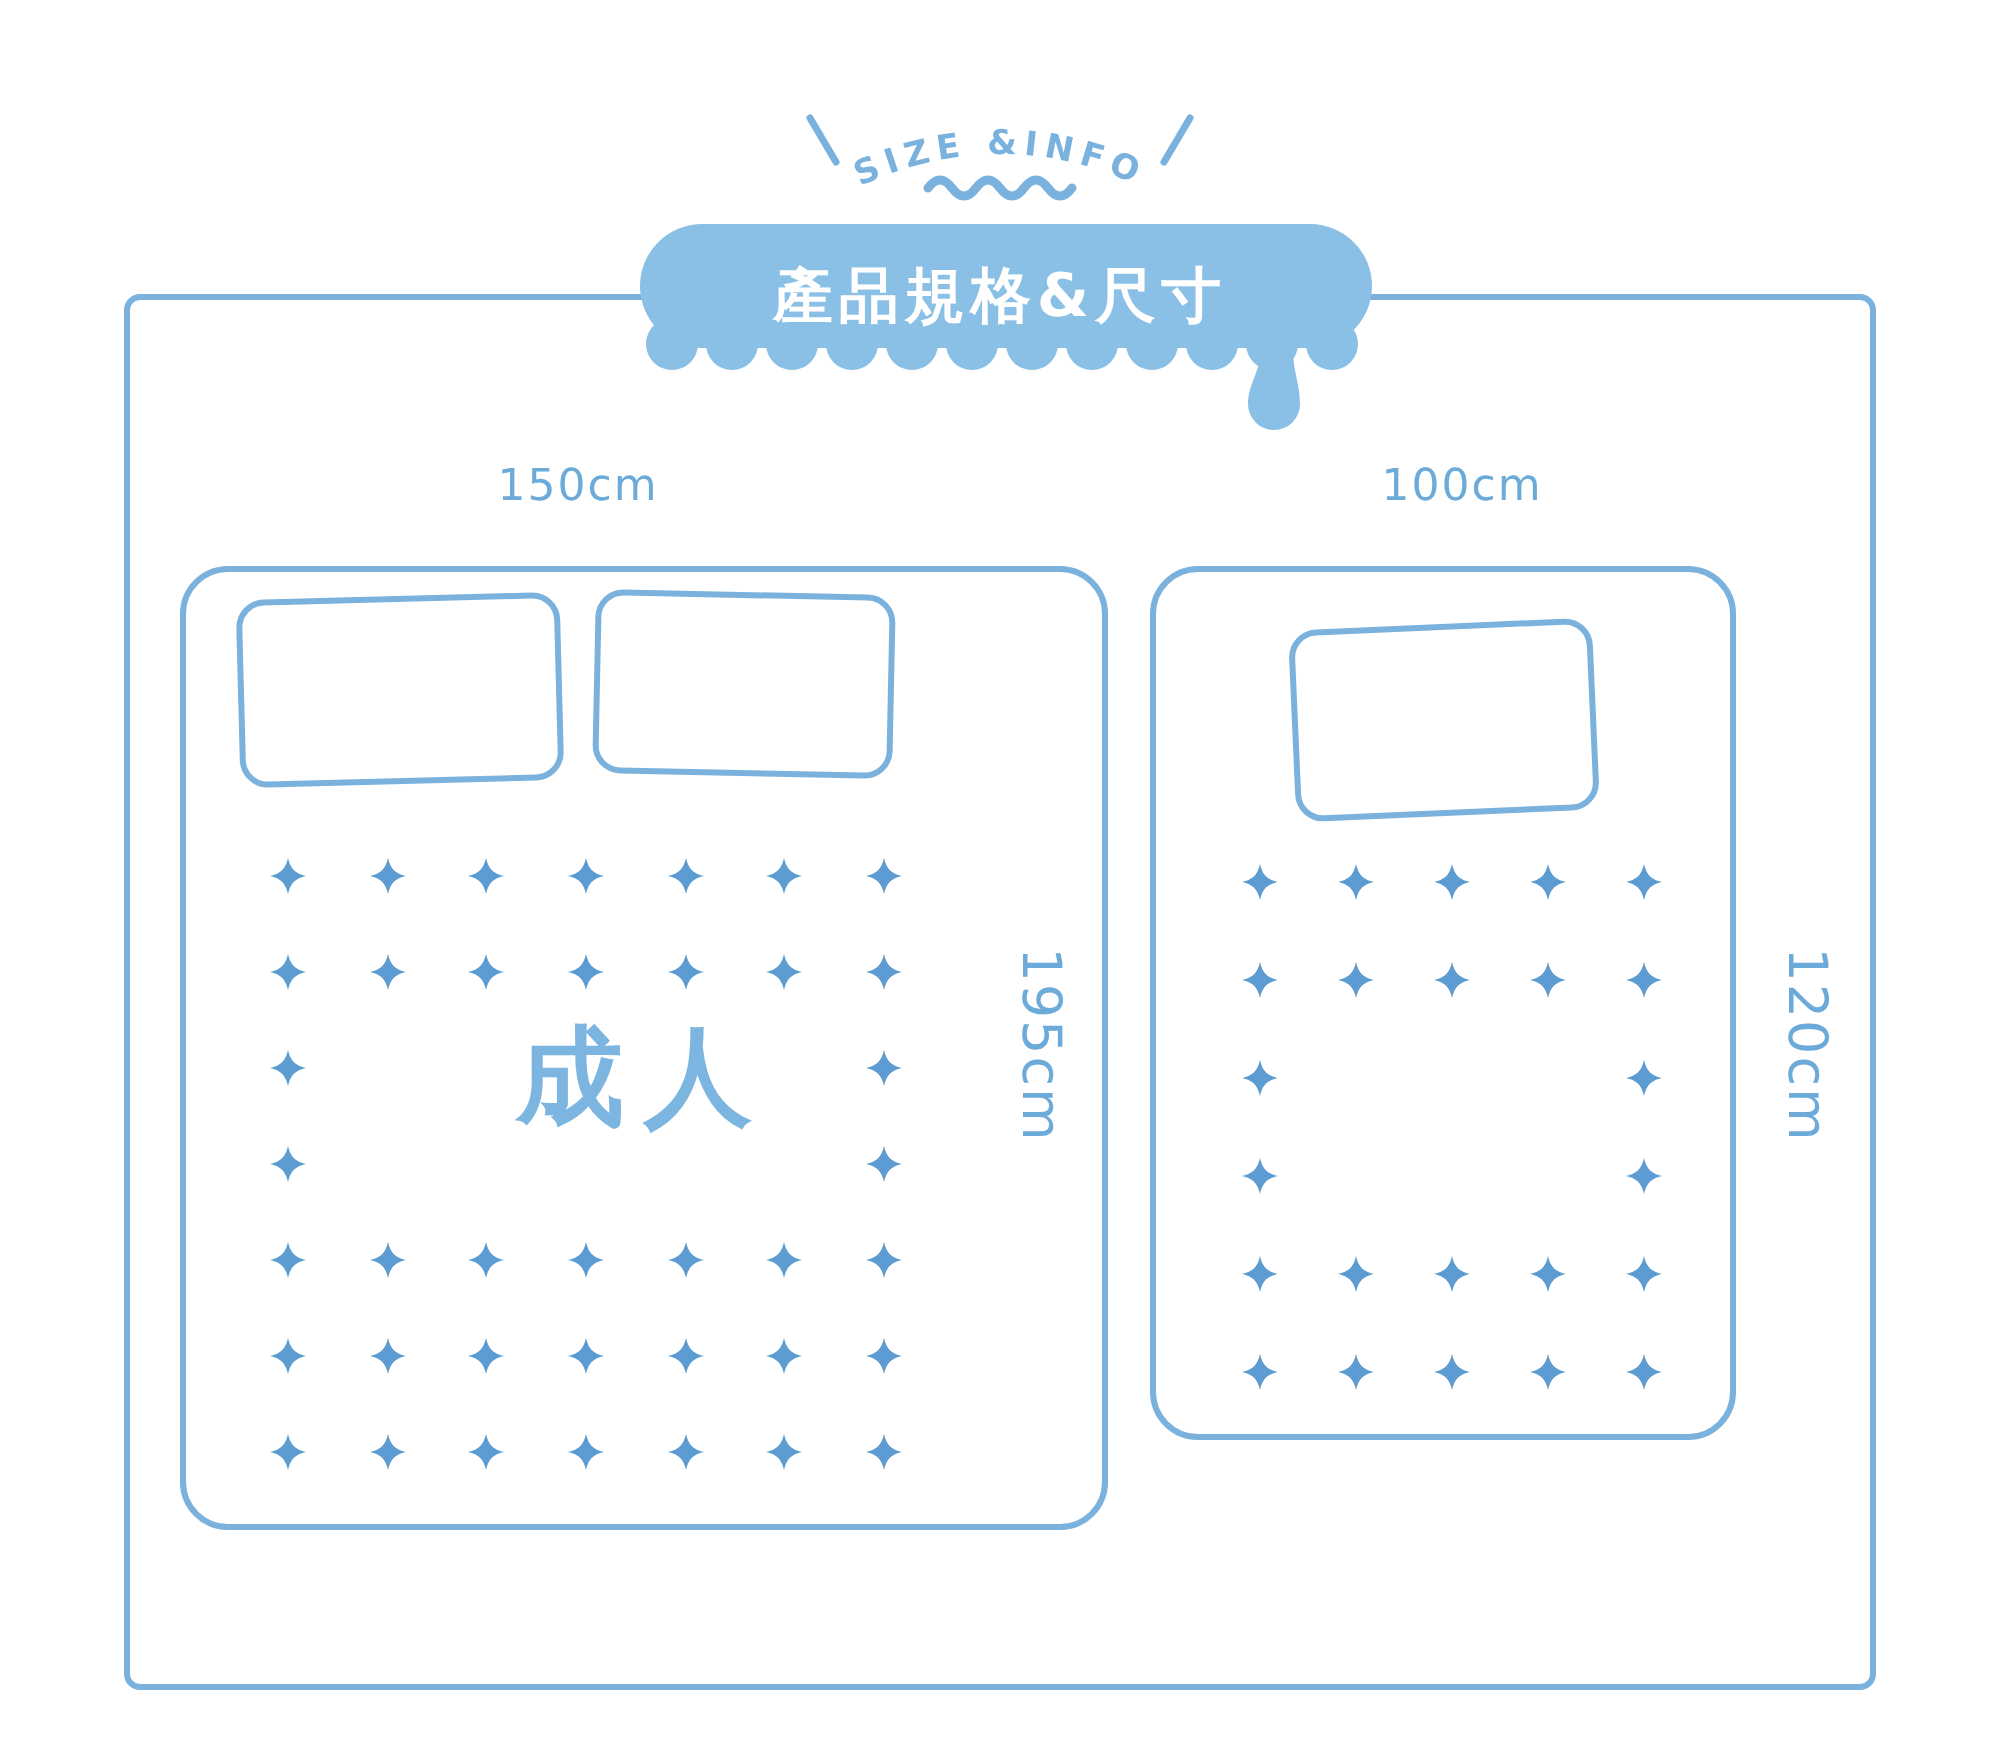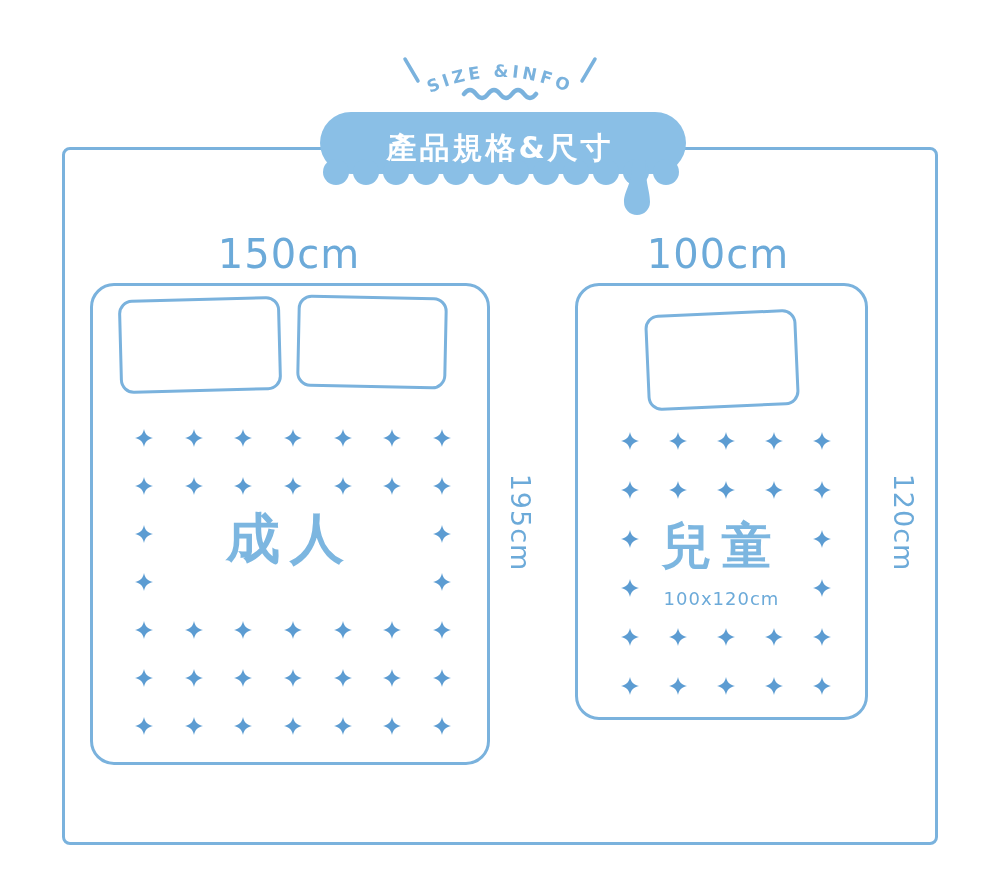--- a/index.html
+++ b/index.html
@@ -34,31 +34,31 @@
 
   
   .frame{
     position:absolute;left:62px;top:147px;width:876px;height:698px;
     border:3px solid var(--outline);border-radius:8px;
   }
 
   
   .top-label{
     position:absolute;top:231px;width:300px;text-align:center;
-    color:var(--label);font-size:40px;letter-spacing:1px;
+    color:var(--label);font-size:22px;letter-spacing:1px;
   }
   .adult-top{left:139px;}
-  .child-top{left:568px;}
+  .child-top{left:581px;}
 
   
   .bed{
     position:absolute;border:3px solid var(--outline);border-radius:24px;
     background:#ffffff;
   }
-  .bed-adult{left:90px;top:283px;width:400px;height:482px;}
+  .bed-adult{left:90px;top:283px;width:464px;height:482px;}
   .bed-child{left:575px;top:283px;width:293px;height:437px;}
 
   .pillow{
     position:absolute;border:3px solid var(--outline);border-radius:14px;
     background:#ffffff;
   }
   .bed-adult .p1{left:26px;top:12px;width:162px;height:94px;transform:rotate(-1.5deg);}
   .bed-adult .p2{left:204px;top:10px;width:150px;height:92px;transform:rotate(1.2deg);}
   .bed-child .p1{left:68px;top:26px;width:152px;height:96px;transform:rotate(-2.5deg);}
 
@@ -475,22 +475,18 @@
           <svg viewBox="0 0 24 24" aria-hidden="true">
             <path d="M12 0C13.6 7.2 16.8 10.4 24 12 16.8 13.6 13.6 16.8 12 24 10.4 16.8 7.2 13.6 0 12 7.2 10.4 10.4 7.2 12 0Z"></path>
           </svg>
         </span>
         <span class="cell">
           <svg viewBox="0 0 24 24" aria-hidden="true">
             <path d="M12 0C13.6 7.2 16.8 10.4 24 12 16.8 13.6 13.6 16.8 12 24 10.4 16.8 7.2 13.6 0 12 7.2 10.4 10.4 7.2 12 0Z"></path>
           </svg>
         </span>
       </div>
-    <div class="bed-text">
-      <div class="bed-name">兒童</div>
-      <div class="bed-dims">100x120cm</div>
-    </div>
   </div>
 
   <div class="side-label adult-side">195cm</div>
   <div class="side-label child-side">120cm</div>
 
 </div>
 
 </body></html>

